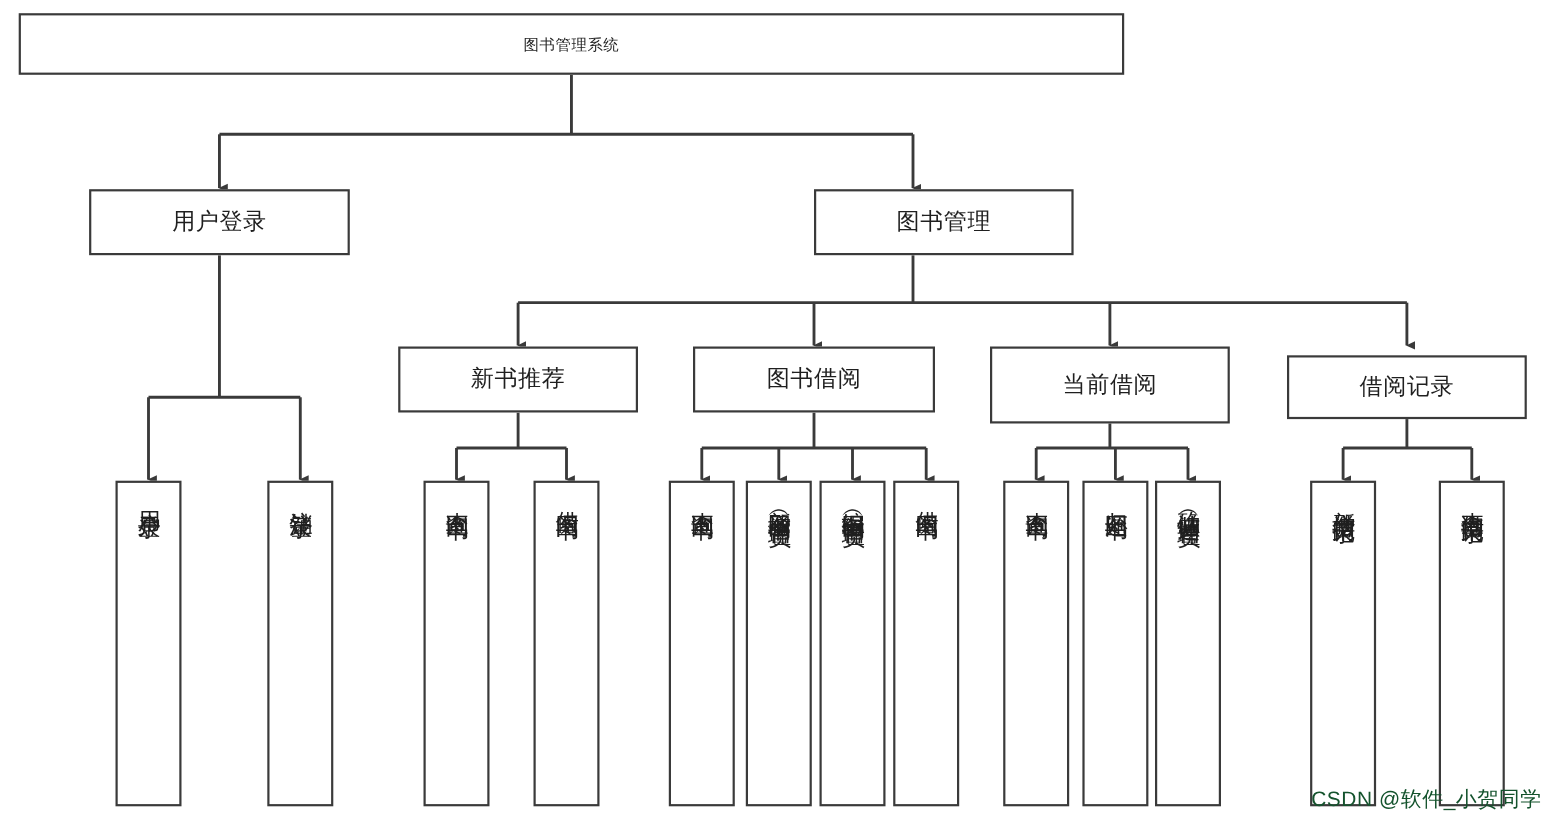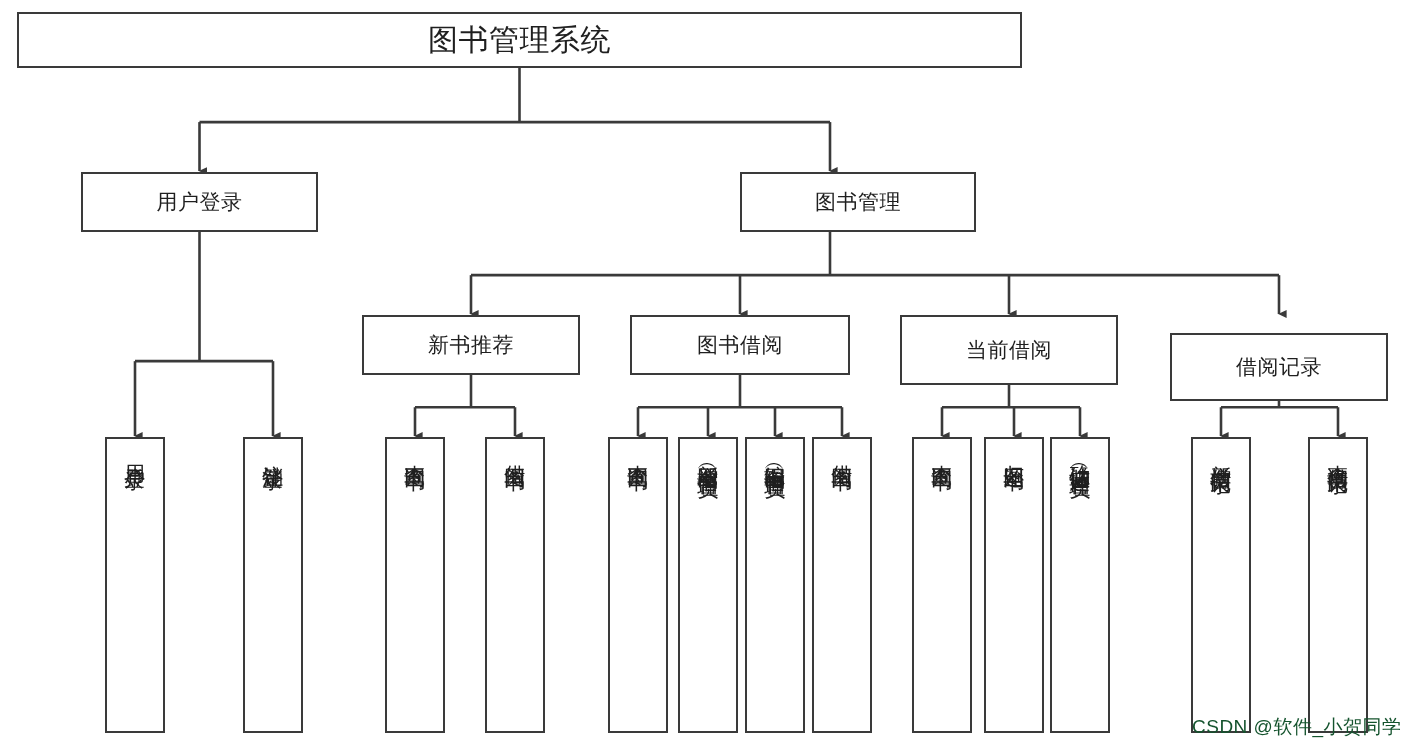--- a/index.html
+++ b/index.html
@@ -43,21 +43,21 @@
     color: #1f1f1f;
     letter-spacing: 0.5px;
     white-space: nowrap;
   }
   
   .node.horizontal .node-label {
     font-size: 21px;
     line-height: 1.2;
   }
   .node.root .node-label {
-    font-size: 30px;
+    font-size: 14px;
   }
   
   .node.leaf {
     align-items: flex-start;
     justify-content: center;
     padding-top: 9px;
   }
   .node.leaf .node-label {
     writing-mode: vertical-rl;
     text-orientation: upright;
@@ -136,21 +136,21 @@
 
   <div class="node horizontal" style="left: 630px; top: 315px; width: 220px; height: 60px;">
     <span class="node-label">图书借阅</span>
   </div>
   <div class="node horizontal" style="left: 362px; top: 315px; width: 218px; height: 60px;">
     <span class="node-label">新书推荐</span>
   </div>
   <div class="node horizontal" style="left: 900px; top: 315px; width: 218px; height: 70px;">
     <span class="node-label">当前借阅</span>
   </div>
-  <div class="node horizontal" style="left: 1170px; top: 333px; width: 218px; height: 68px; justify-content: center;">
+  <div class="node horizontal" style="left: 1170px; top: 323px; width: 218px; height: 58px; justify-content: center;">
     <span class="node-label">借阅记录</span>
   </div>
 
   <div class="node leaf" style="left: 105px; top: 437px; width: 60px; height: 296px;">
     <span class="node-label">用户登录</span>
   </div>
   <div class="node leaf" style="left: 243px; top: 437px; width: 60px; height: 296px;">
     <span class="node-label">注销登录</span>
   </div>
   <div class="node leaf" style="left: 385px; top: 437px; width: 60px; height: 296px;">

